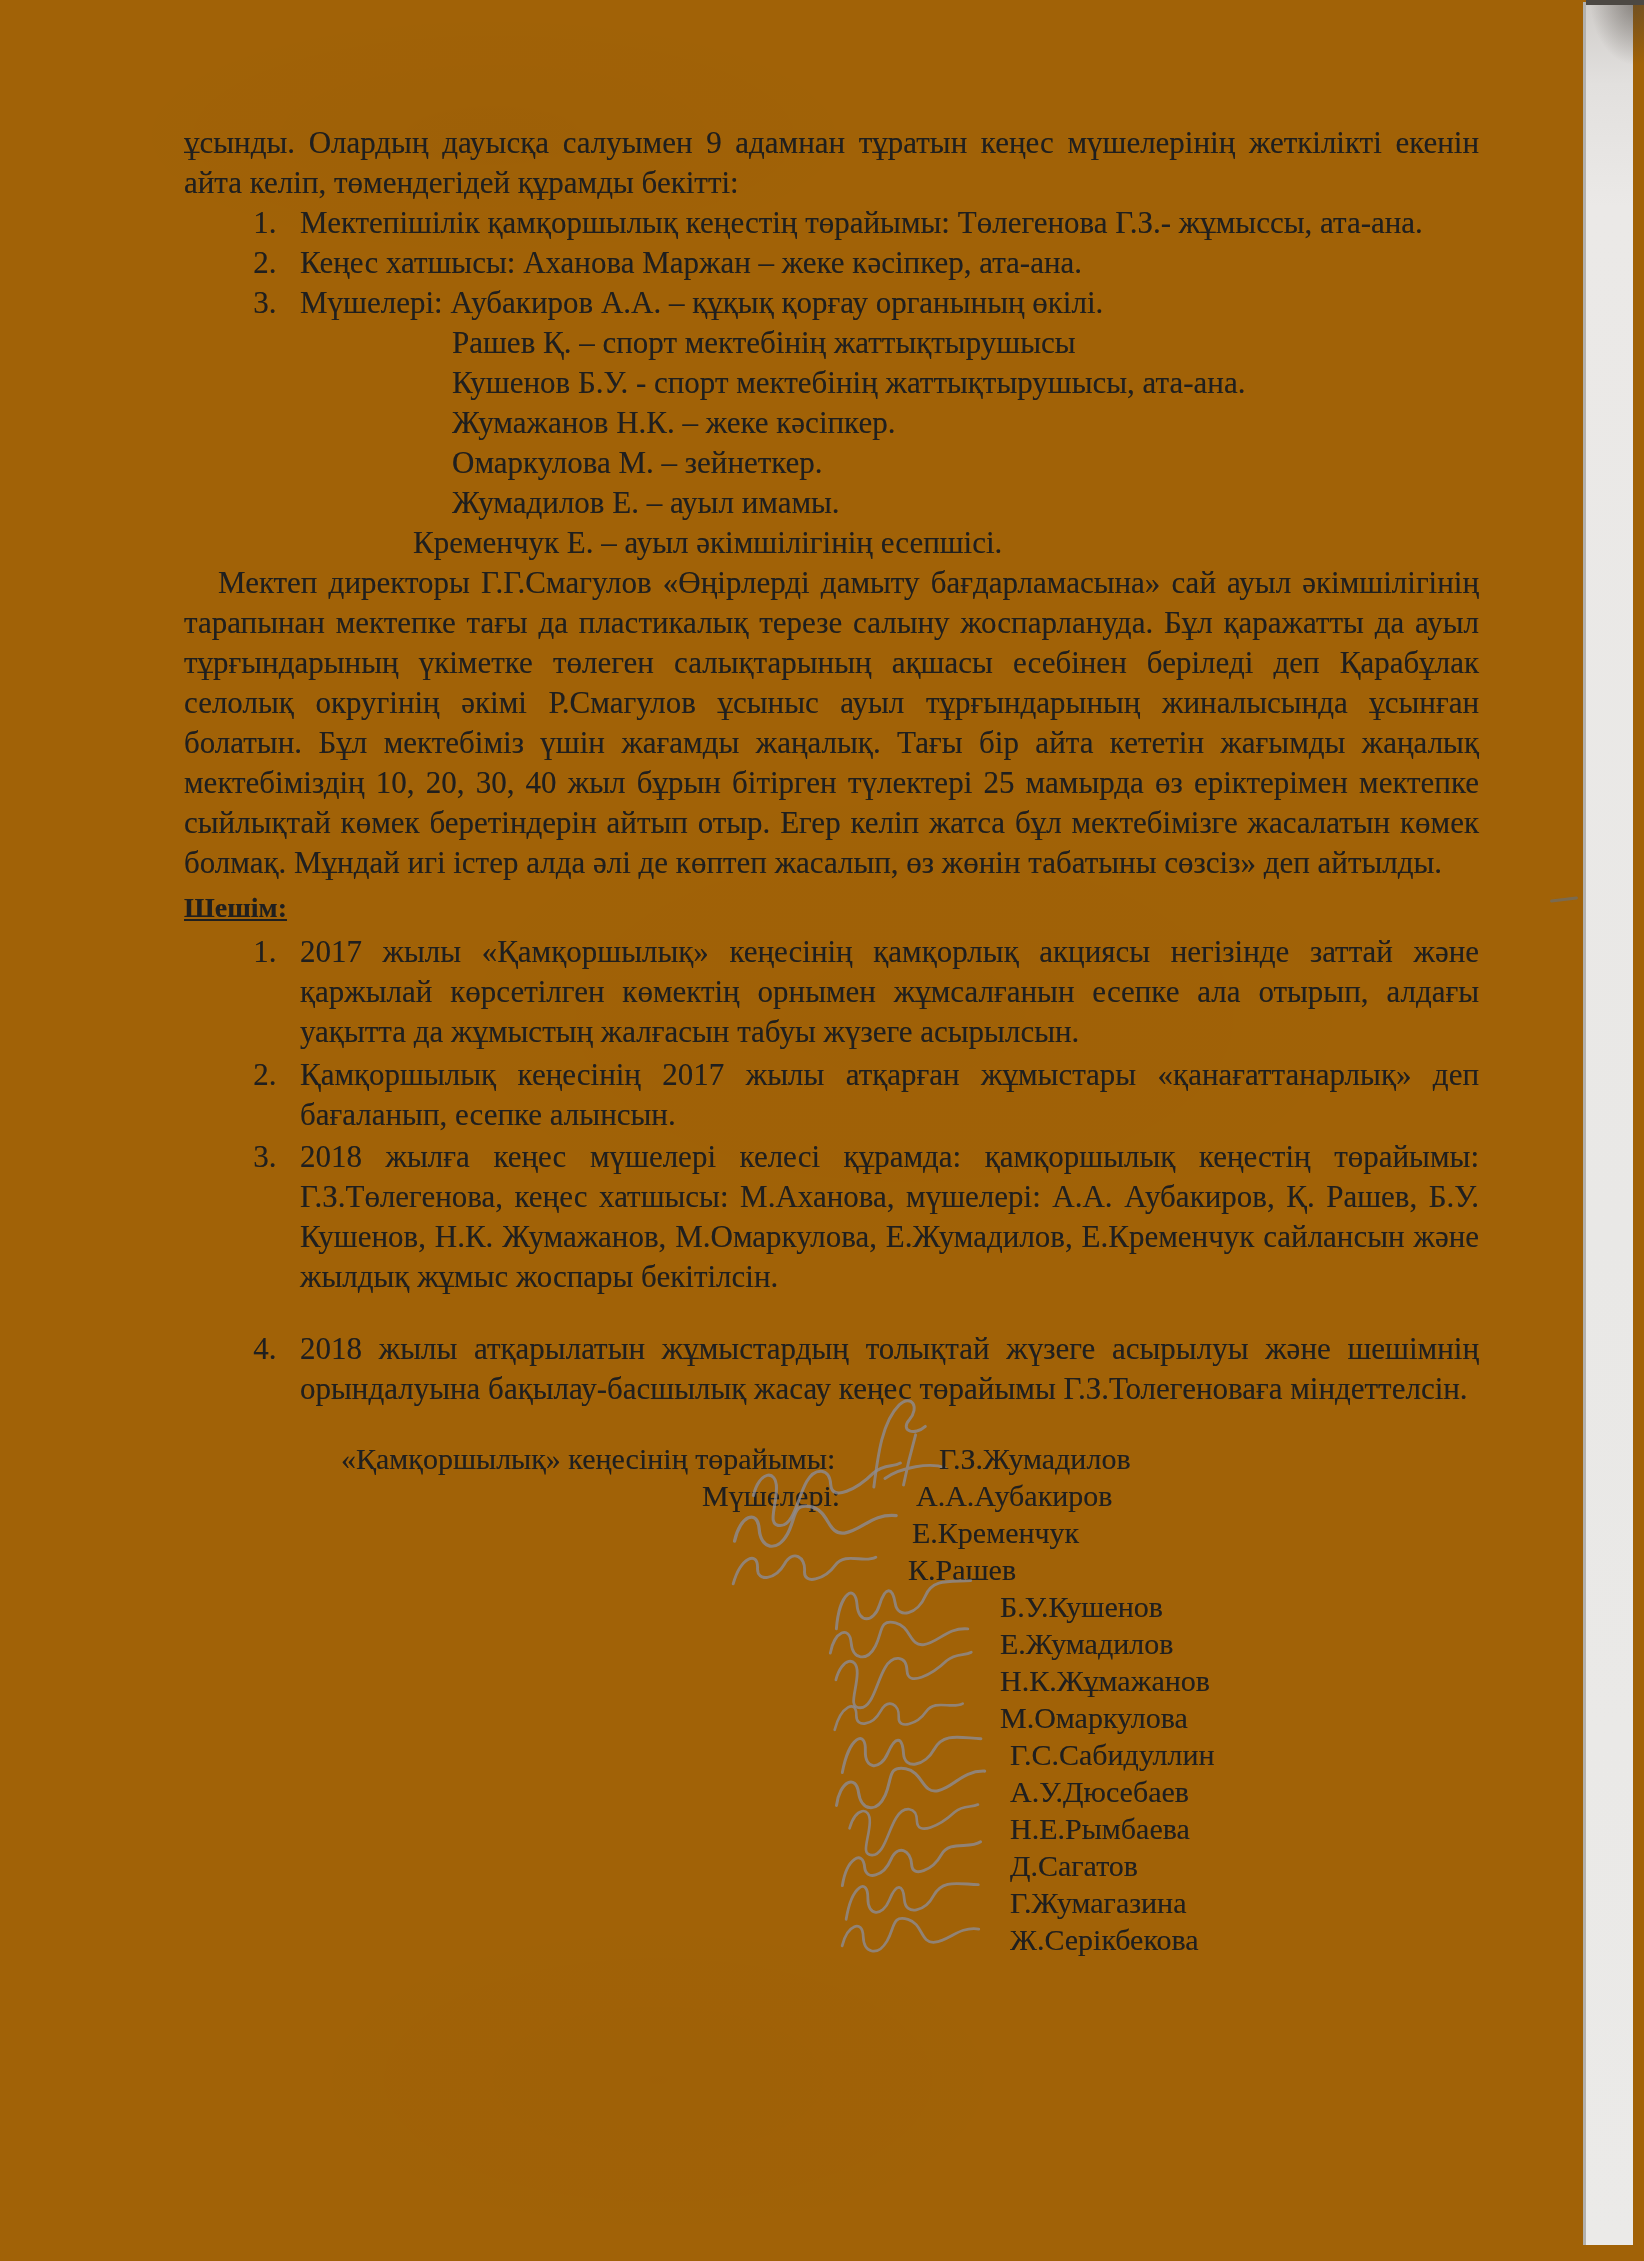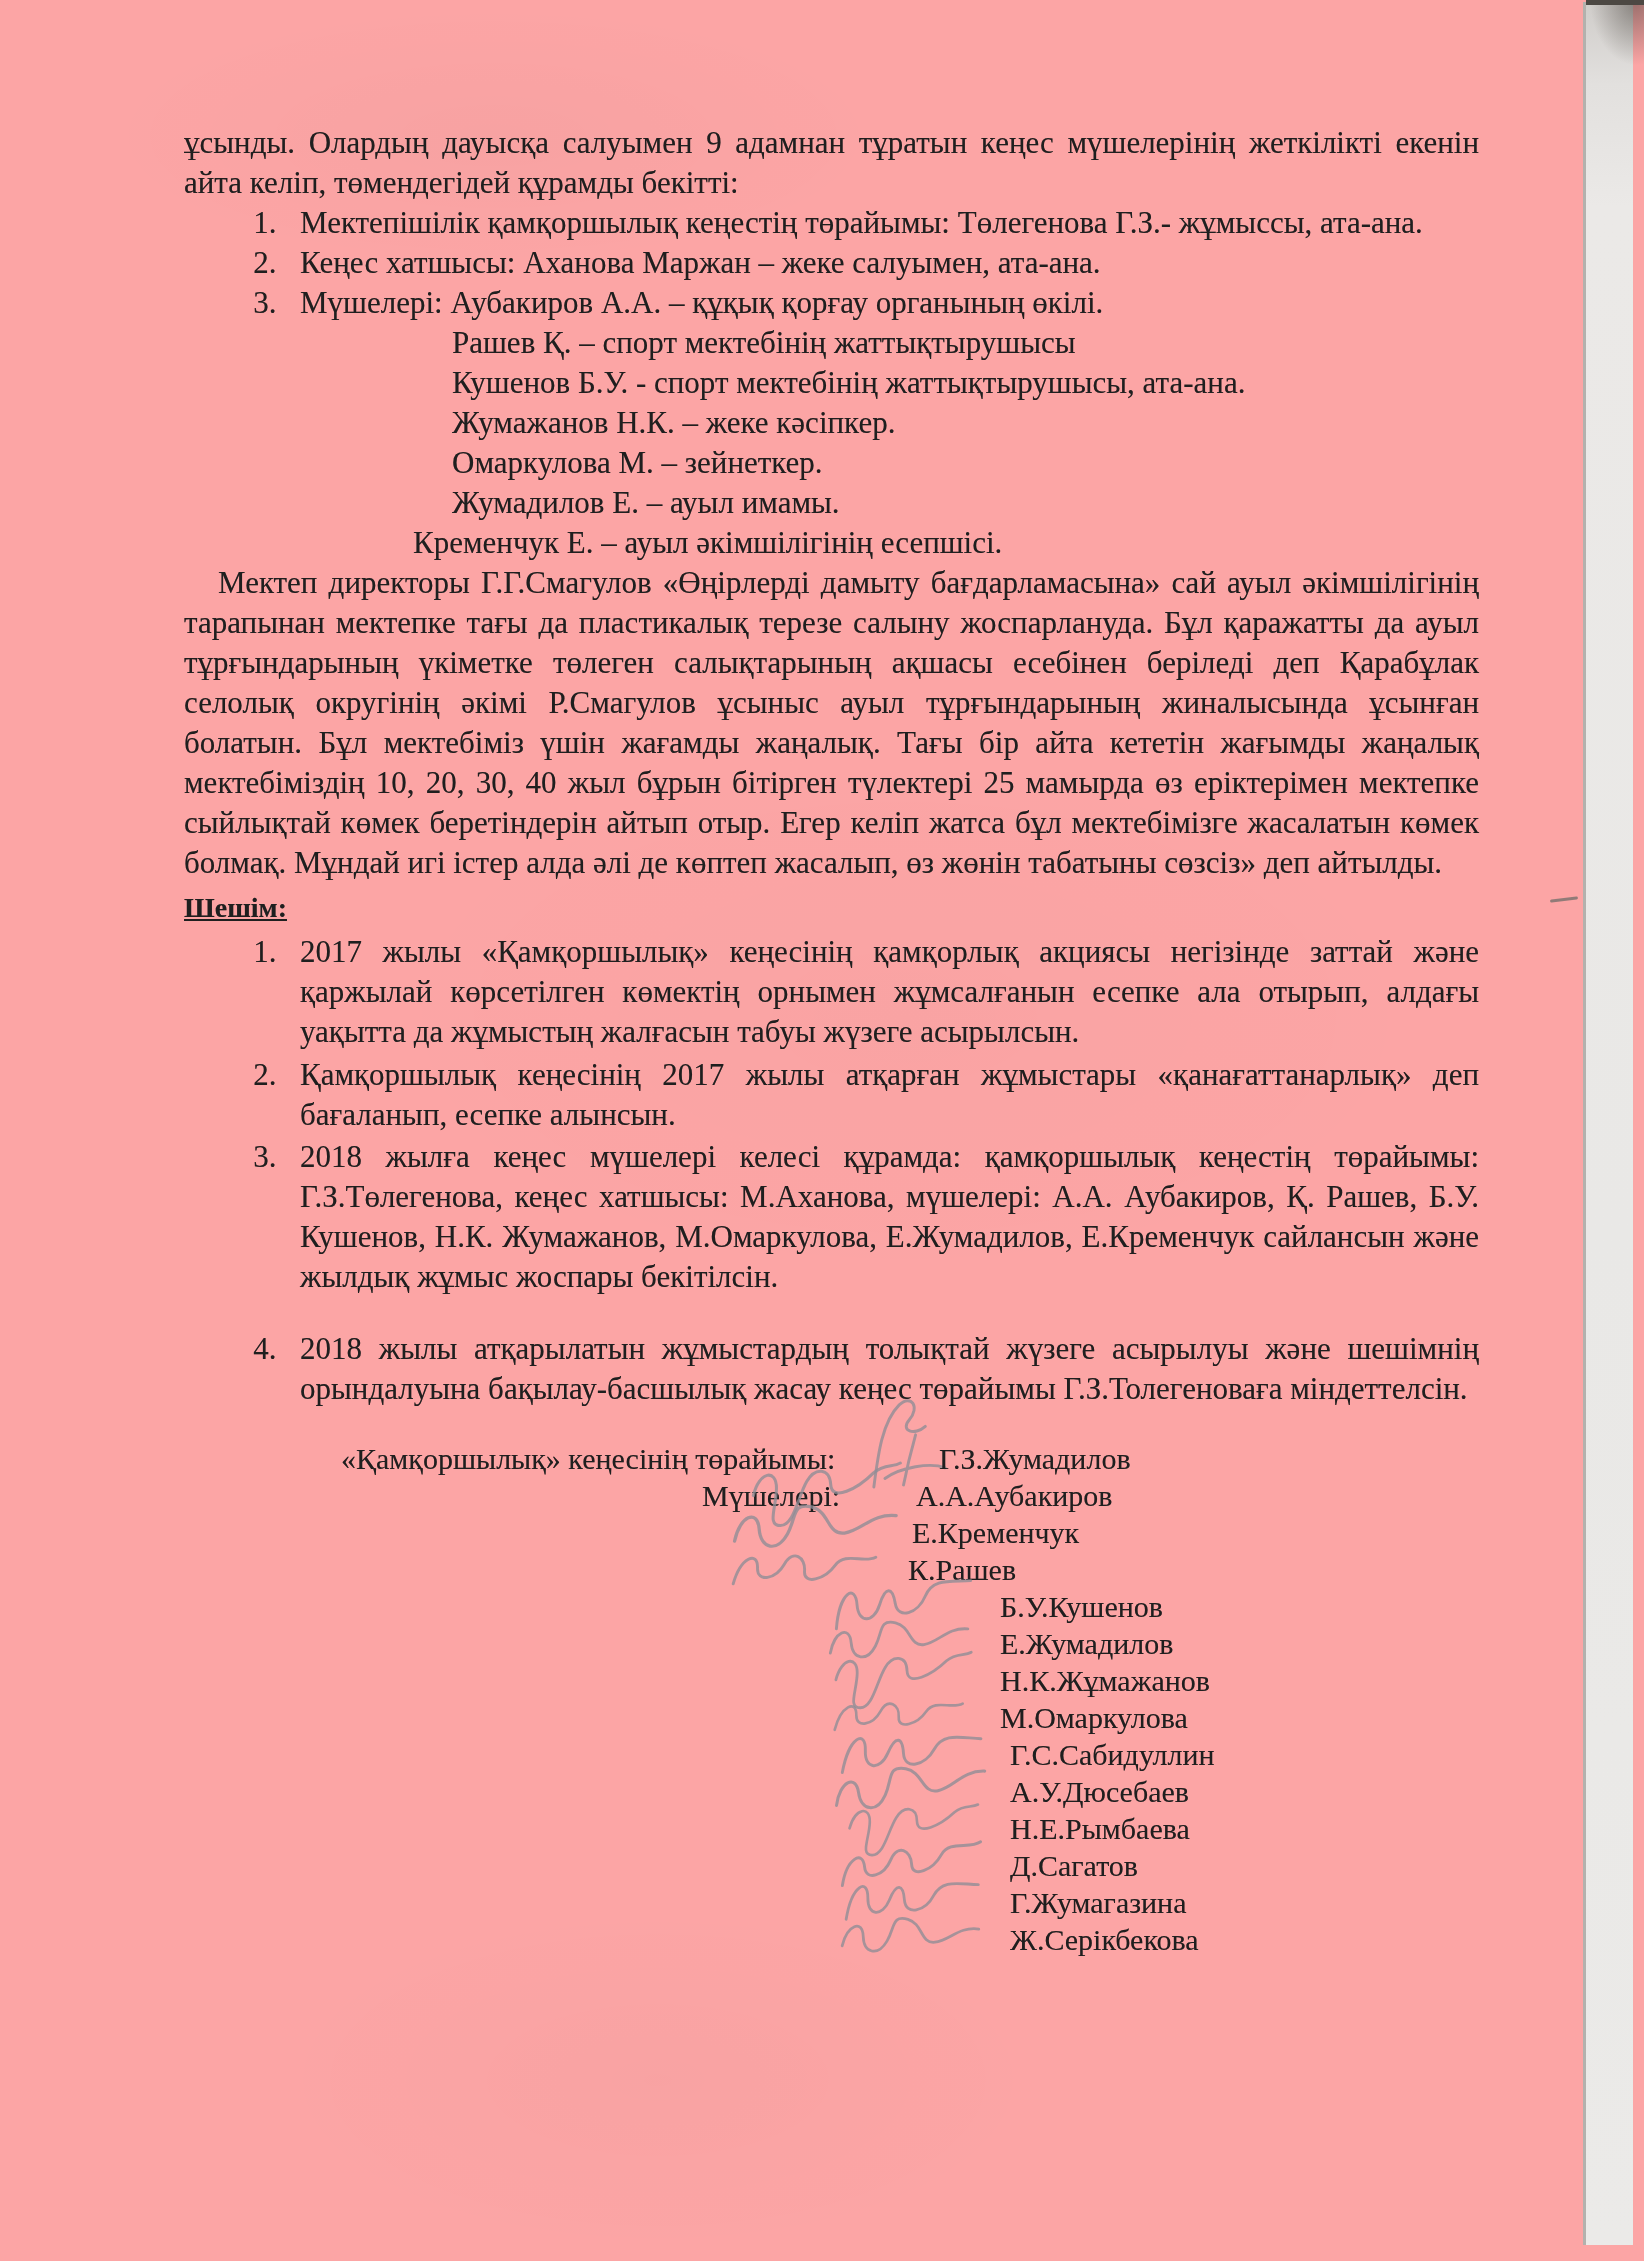--- a/index.html
+++ b/index.html
@@ -1,20 +1,20 @@
 <!DOCTYPE html>
 <html style="font-size:10.3px"><head>
 <meta charset="utf-8">
 <style>
   html,body{margin:0;padding:0;}
   body{background:#9a9a98;}
   .page{
     position:relative;
     width:1645px;height:2261px;
-    background:#fca5a5;
+    background:#a16207;
     overflow:hidden;
     font-family:"Liberation Serif","DejaVu Serif",serif;
     color:#1f1f1f;
   }
   .page::before{
     content:"";position:absolute;inset:0;pointer-events:none;
     background:
       radial-gradient(ellipse 580px 193px at 30% 6%, rgba(0,0,0,0.018), transparent 70%),
       radial-gradient(ellipse 774px 387px at 55% 45%, rgba(0,0,0,0.012), transparent 75%),
       radial-gradient(ellipse 580px 258px at 40% 92%, rgba(0,0,0,0.015), transparent 70%);
@@ -64,21 +64,21 @@
 <div class="page">
   <div class="content">
 
     <p class="para">ұсынды. Олардың дауысқа салуымен 9 адамнан тұратын кеңес мүшелерінің жеткілікті екенін айта келіп, төмендегідей құрамды бекітті:</p>
 
     <div class="olist">
       <div class="li">
         <span class="num">1.</span><span>Мектепішілік қамқоршылық кеңестің төрайымы: Төлегенова Г.З.- жұмыссы, ата-ана.</span>
       </div>
       <div class="li">
-        <span class="num">2.</span><span>Кеңес хатшысы:  Аханова Маржан – жеке салуымен, ата-ана.</span>
+        <span class="num">2.</span><span>Кеңес хатшысы:  Аханова Маржан – жеке кәсіпкер, ата-ана.</span>
       </div>
       <div class="li">
         <span class="num">3.</span><span>Мүшелері:  Аубакиров А.А. – құқық қорғау органының өкілі.</span>
       </div>
     </div>
 
     <div>
       <div class="mline">Рашев Қ. – спорт мектебінің жаттықтырушысы</div>
       <div class="mline">Кушенов Б.У. - спорт мектебінің жаттықтырушысы, ата-ана.</div>
       <div class="mline">Жумажанов Н.К. – жеке  кәсіпкер.</div>

